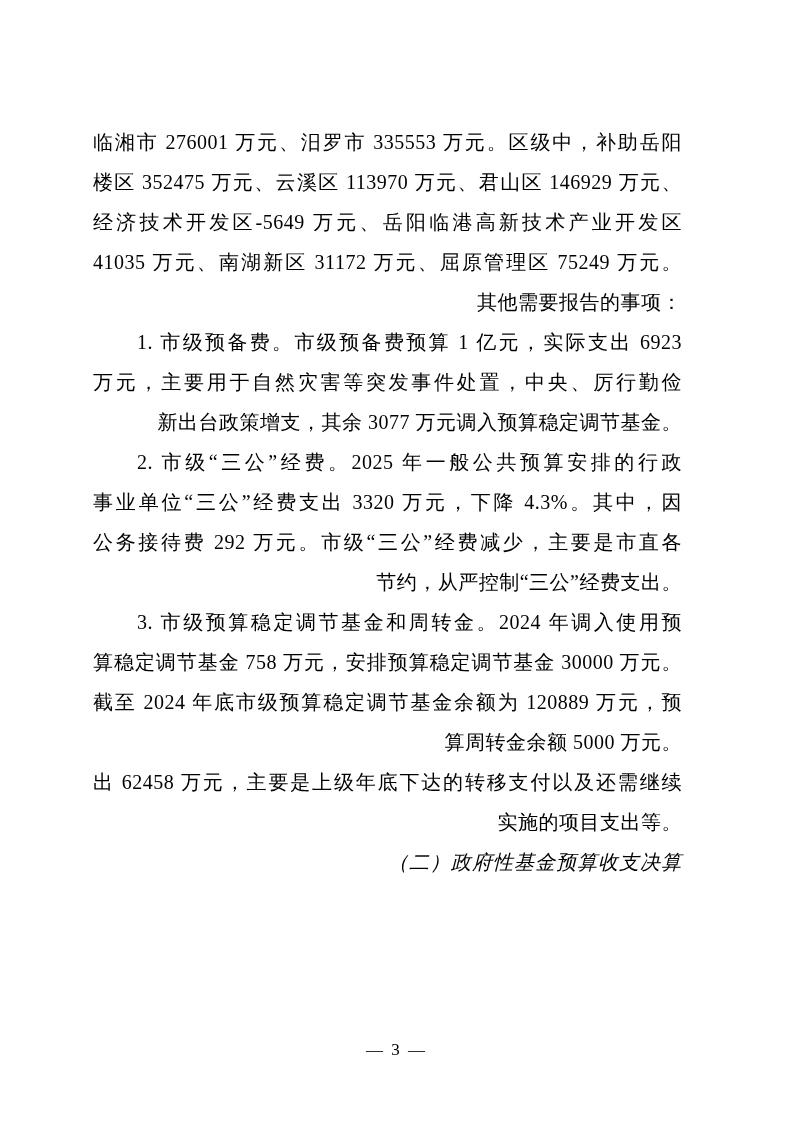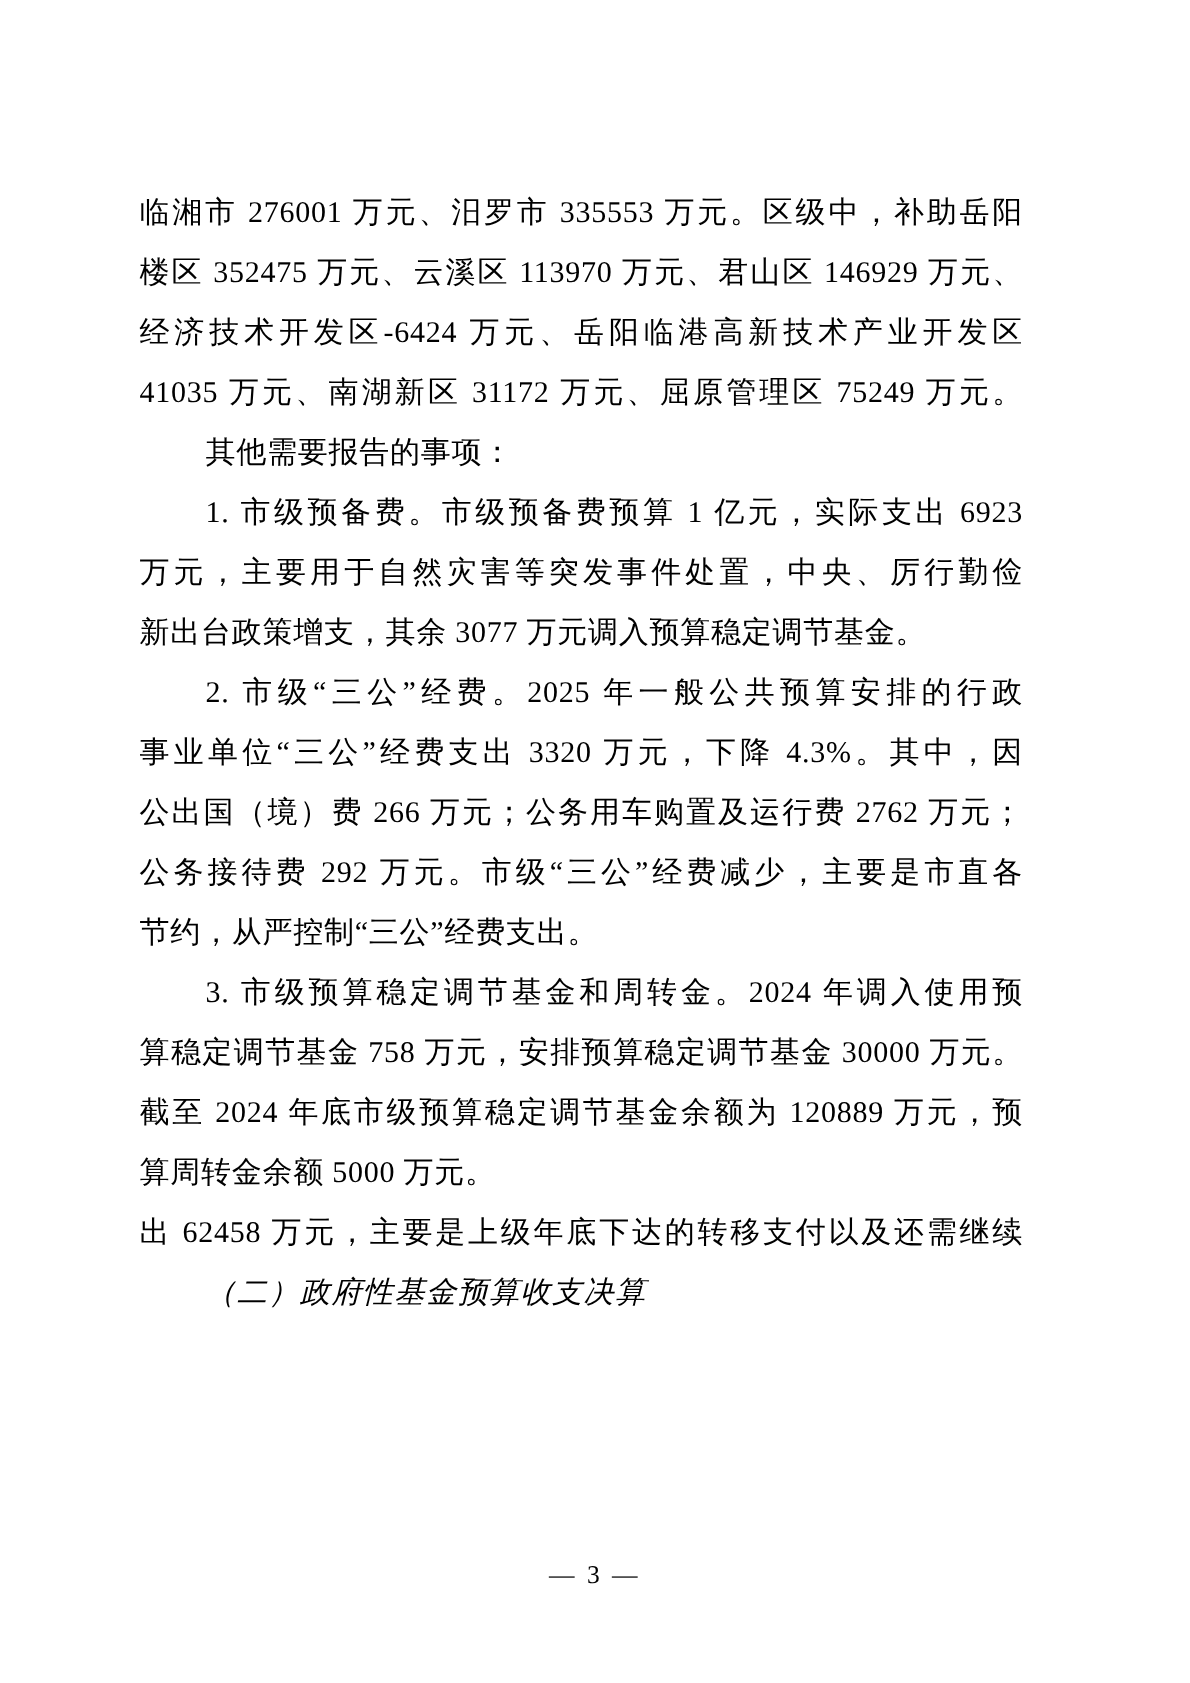--- a/index.html
+++ b/index.html
@@ -27,21 +27,21 @@
     position: absolute;
     left: 93px;
     top: 122px;
     width: 589px;
     font-size: 20px;
     line-height: 40px;
     letter-spacing: 0.5px;
   }
   .line {
     height: 40px;
-    text-align: left;
+    text-align: right;
   }
   
   .line.fill {
     text-align: justify;
     text-align-last: justify;
   }
   
   .line.indent {
     text-indent: 44px;
   }
@@ -62,33 +62,33 @@
     letter-spacing: 2px;
   }
 </style>
 </head>
 <body>
 
 <div class="page">
   <div class="content">
     <div class="line fill">临湘市 276001 万元、汨罗市 335553 万元。区级中，补助岳阳</div>
     <div class="line fill">楼区 352475 万元、云溪区 113970 万元、君山区 146929 万元、</div>
-    <div class="line fill">经济技术开发区-6424 万元、岳阳临港高新技术产业开发区</div>
+    <div class="line fill">经济技术开发区-5649 万元、岳阳临港高新技术产业开发区</div>
     <div class="line fill">41035 万元、南湖新区 31172 万元、屈原管理区 75249 万元。</div>
     <div class="line indent">其他需要报告的事项：</div>
     <div class="line indent fill">1. 市级预备费。市级预备费预算 1 亿元，实际支出 6923</div>
     <div class="line fill">万元，主要用于自然灾害等突发事件处置，中央、厉行勤俭</div>
     <div class="line">新出台政策增支，其余 3077 万元调入预算稳定调节基金。</div>
     <div class="line indent fill">2. 市级“三公”经费。2025 年一般公共预算安排的行政</div>
     <div class="line fill">事业单位“三公”经费支出 3320 万元，下降 4.3%。其中，因</div>
-    <div class="line fill">公出国（境）费 266 万元；公务用车购置及运行费 2762 万元；</div>
     <div class="line fill">公务接待费 292 万元。市级“三公”经费减少，主要是市直各</div>
     <div class="line">节约，从严控制“三公”经费支出。</div>
     <div class="line indent fill">3. 市级预算稳定调节基金和周转金。2024 年调入使用预</div>
     <div class="line fill">算稳定调节基金 758 万元，安排预算稳定调节基金 30000 万元。</div>
     <div class="line fill">截至 2024 年底市级预算稳定调节基金余额为 120889 万元，预</div>
     <div class="line">算周转金余额 5000 万元。</div>
     <div class="line fill">出 62458 万元，主要是上级年底下达的转移支付以及还需继续</div>
+    <div class="line">实施的项目支出等。</div>
     <div class="line indent heading">（二）政府性基金预算收支决算</div>
   </div>
 
   <div class="footer">— 3 —</div>
 </div>
 
 </body></html>

